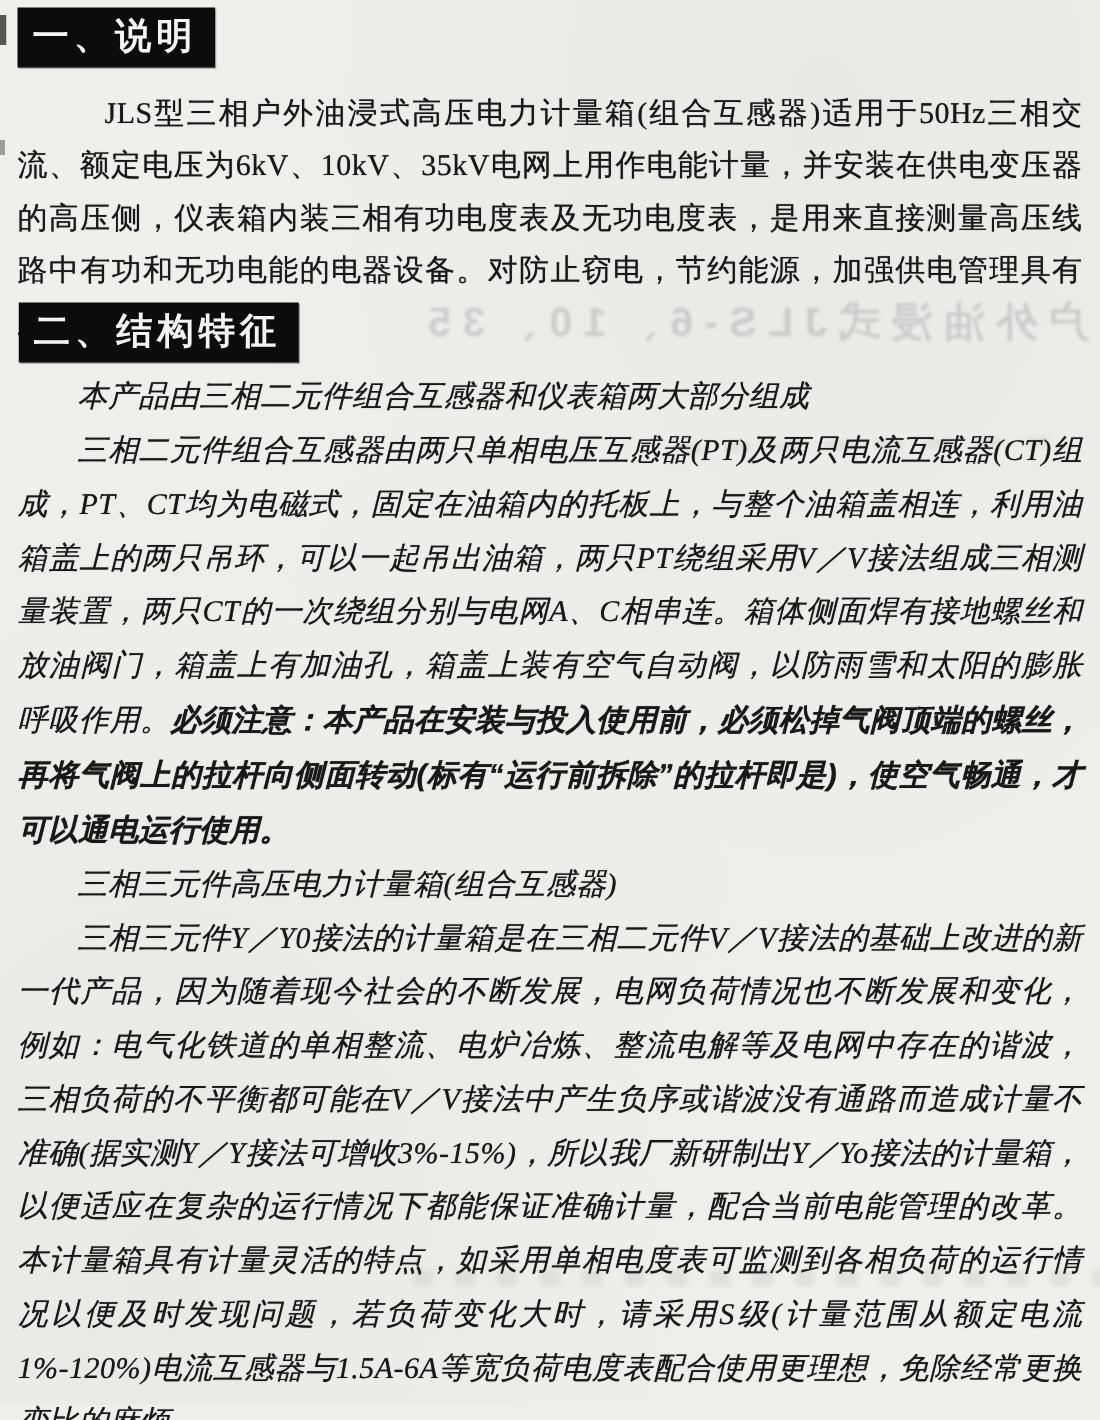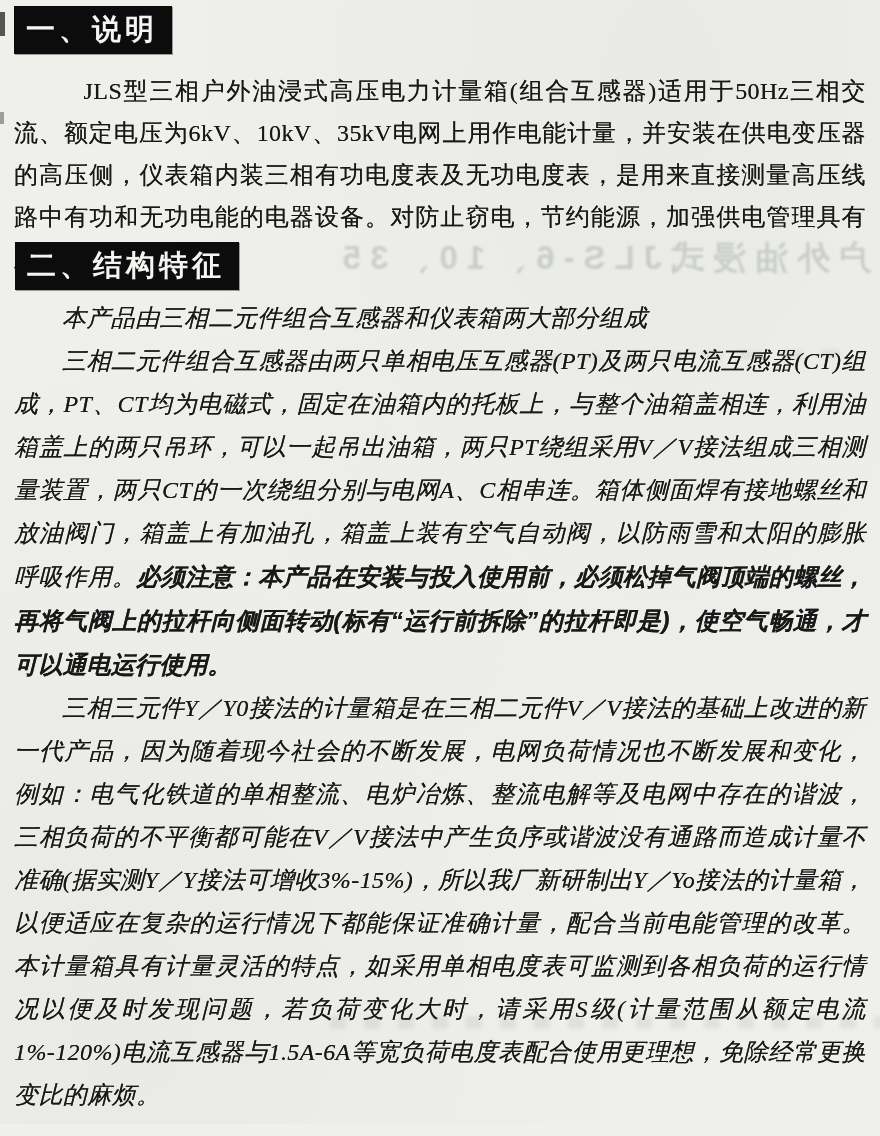--- a/index.html
+++ b/index.html
@@ -92,20 +92,23 @@
   <div class="body2">
 
     <div class="para">
       <span>本产品由三相二元件组合互感器和仪表箱两大部分组成</span>
     </div>
 
     <div class="para">
       <span>三相二元件组合互感器由两只单相电压互感器(PT)及两只电流互感器(CT)组成，PT、CT均为电磁式，固定在油箱内的托板上，与整个油箱盖相连，利用油箱盖上的两只吊环，可以一起吊出油箱，两只PT绕组采用V／V接法组成三相测量装置，两只CT的一次绕组分别与电网A、C相串连。箱体侧面焊有接地螺丝和放油阀门，箱盖上有加油孔，箱盖上装有空气自动阀，以防雨雪和太阳的膨胀呼吸作用。</span><b class="warn">必须注意：本产品在安装与投入使用前，必须松掉气阀顶端的螺丝，再将气阀上的拉杆向侧面转动(标有“运行前拆除”的拉杆即是)，使空气畅通，才可以通电运行使用。</b>
     </div>
 
+    <div class="para">
+      <span>三相三元件高压电力计量箱(组合互感器)</span>
+    </div>
 
     <div class="para">
       <span>三相三元件Y／Y0接法的计量箱是在三相二元件V／V接法的基础上改进的新一代产品，因为随着现今社会的不断发展，电网负荷情况也不断发展和变化，例如：电气化铁道的单相整流、电炉冶炼、整流电解等及电网中存在的谐波，三相负荷的不平衡都可能在V／V接法中产生负序或谐波没有通路而造成计量不准确(据实测Y／Y接法可增收3%-15%)，所以我厂新研制出Y／Yo接法的计量箱，以便适应在复杂的运行情况下都能保证准确计量，配合当前电能管理的改革。本计量箱具有计量灵活的特点，如采用单相电度表可监测到各相负荷的运行情况以便及时发现问题，若负荷变化大时，请采用S级(计量范围从额定电流1%-120%)电流互感器与1.5A-6A等宽负荷电度表配合使用更理想，免除经常更换变比的麻烦。</span>
     </div>
 
   </div>
 
   <div class="smudge smudge-a"></div>
 
 </div>

